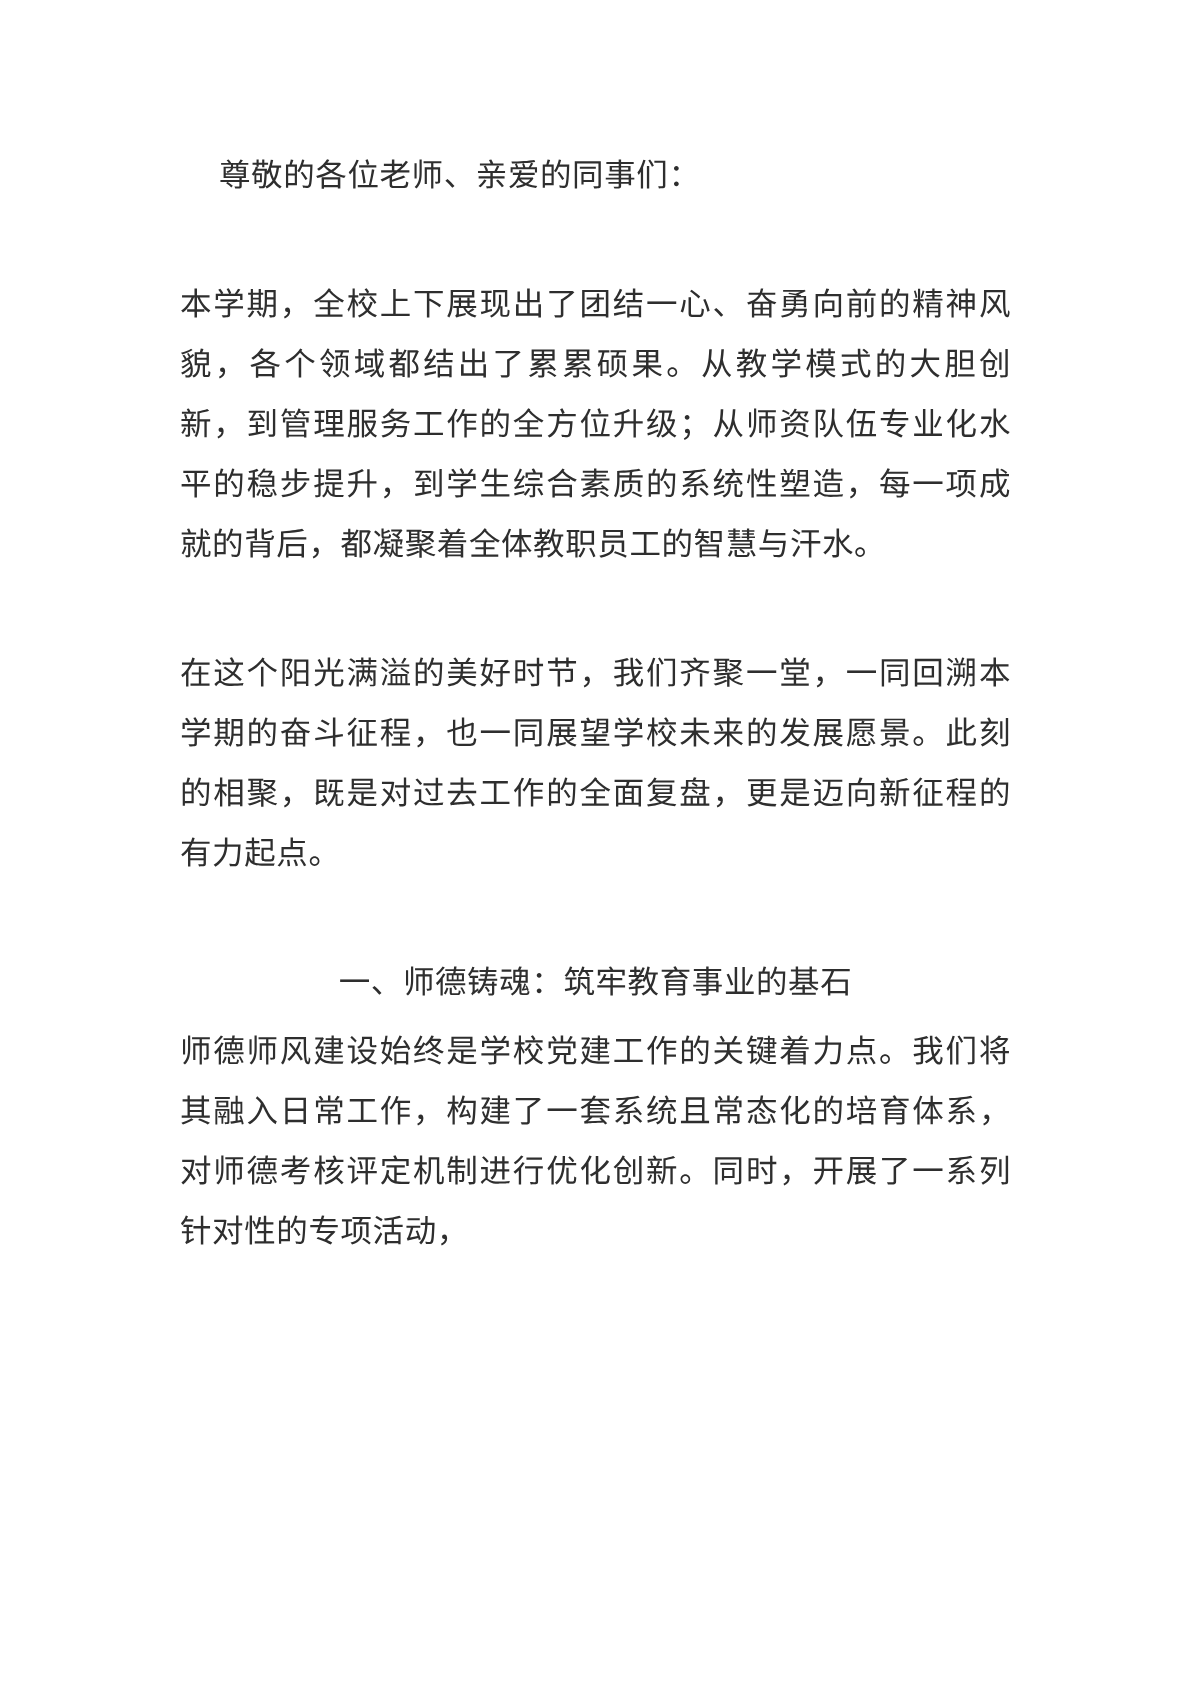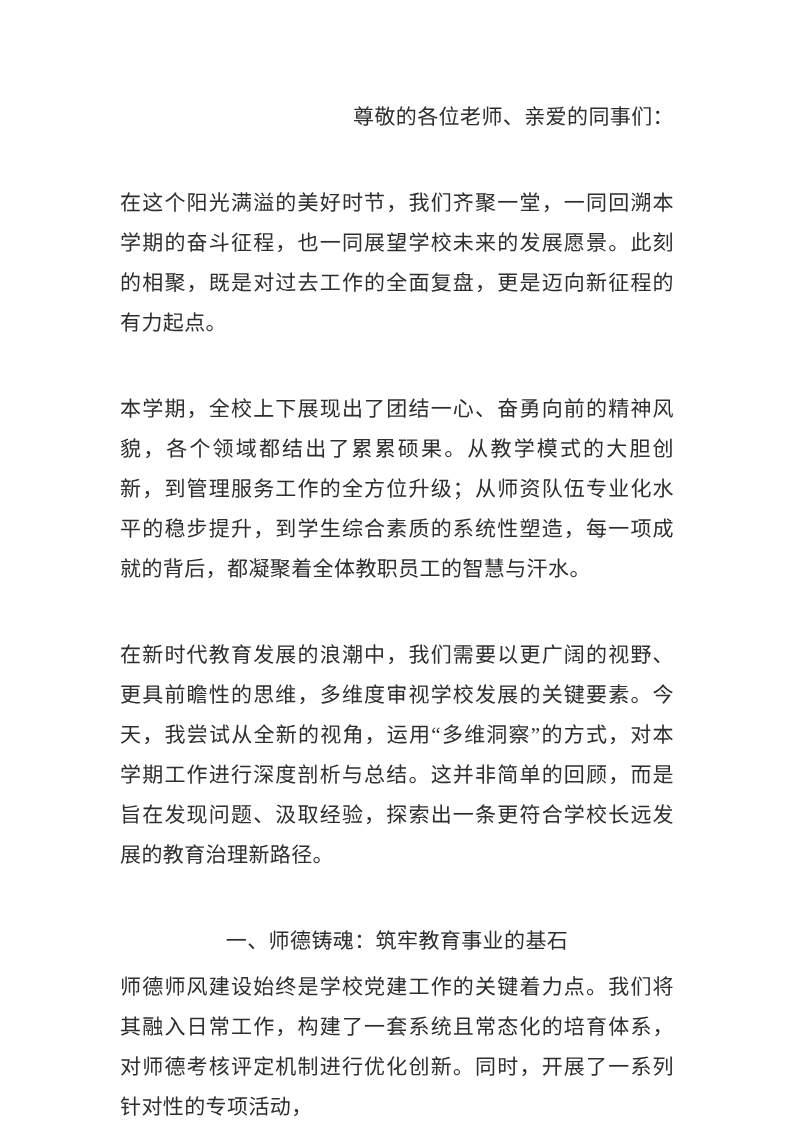--- a/index.html
+++ b/index.html
@@ -22,37 +22,36 @@
   .doc-block {
     font-size: 21px;
     line-height: 40px;
     letter-spacing: 0.4px;
     text-align: justify;
     text-justify: inter-ideograph;
     margin: 0 0 46px 0;
     font-weight: 400;
   }
   .doc-greeting {
-    text-align: right;
+    text-align: left;
     margin-left: 26px;
   }
   .doc-heading {
     margin: 0 0 6px 0;
     text-align: center;
     font-weight: 400;
   }
 </style>
 </head>
 <body>
 
 <div class="page">
   <p class="doc-block doc-greeting">尊敬的各位老师、亲爱的同事们：</p>
 
+  <p class="doc-block">本学期，全校上下展现出了团结一心、奋勇向前的精神风貌，各个领域都结出了累累硕果。从教学模式的大胆创新，到管理服务工作的全方位升级；从师资队伍专业化水平的稳步提升，到学生综合素质的系统性塑造，每一项成就的背后，都凝聚着全体教职员工的智慧与汗水。</p>
+
   <p class="doc-block">在这个阳光满溢的美好时节，我们齐聚一堂，一同回溯本学期的奋斗征程，也一同展望学校未来的发展愿景。此刻的相聚，既是对过去工作的全面复盘，更是迈向新征程的有力起点。</p>
 
-  <p class="doc-block">本学期，全校上下展现出了团结一心、奋勇向前的精神风貌，各个领域都结出了累累硕果。从教学模式的大胆创新，到管理服务工作的全方位升级；从师资队伍专业化水平的稳步提升，到学生综合素质的系统性塑造，每一项成就的背后，都凝聚着全体教职员工的智慧与汗水。</p>
-
-  <p class="doc-block">在新时代教育发展的浪潮中，我们需要以更广阔的视野、更具前瞻性的思维，多维度审视学校发展的关键要素。今天，我尝试从全新的视角，运用“多维洞察”的方式，对本学期工作进行深度剖析与总结。这并非简单的回顾，而是旨在发现问题、汲取经验，探索出一条更符合学校长远发展的教育治理新路径。</p>
 
   <h2 class="doc-block doc-heading">一、师德铸魂：筑牢教育事业的基石</h2>
 
   <p class="doc-block">师德师风建设始终是学校党建工作的关键着力点。我们将其融入日常工作，构建了一套系统且常态化的培育体系，对师德考核评定机制进行优化创新。同时，开展了一系列针对性的专项活动，</p>
 </div>
 
 </body></html>

